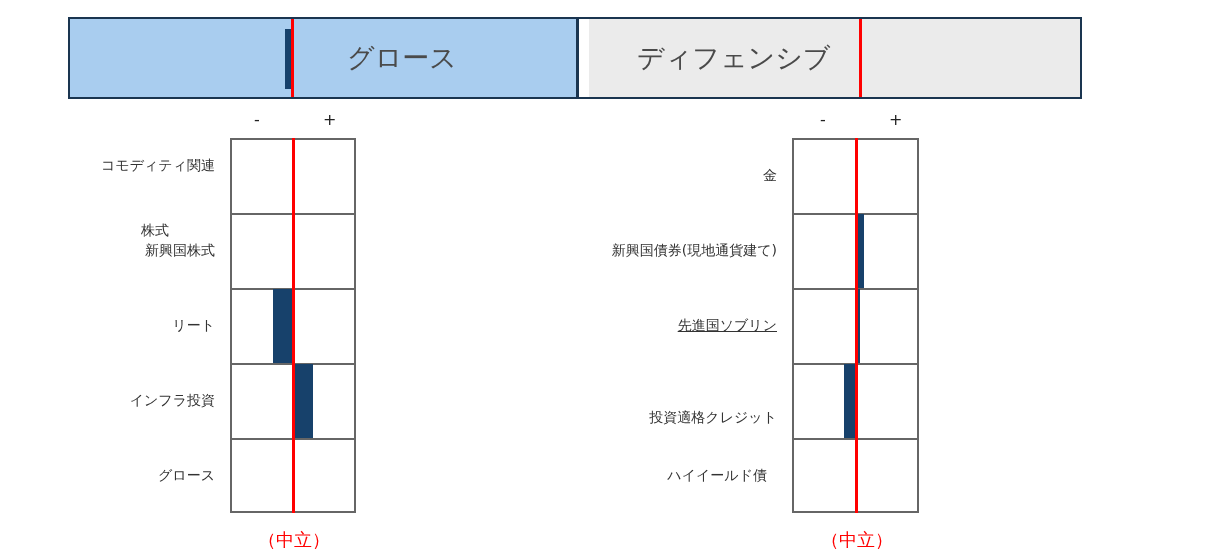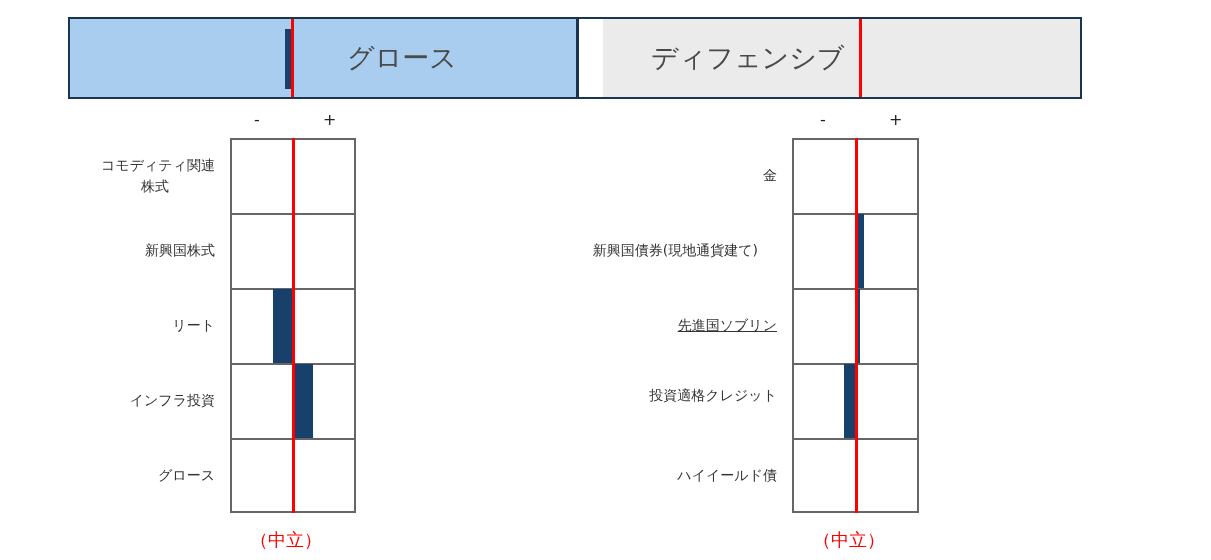--- a/index.html
+++ b/index.html
@@ -11,39 +11,40 @@
     .topbar {
       position: absolute; left: 68px; top: 17px; width: 1014px; height: 82px;
       box-sizing: border-box; border: 2px solid #1a3550;
     }
     .seg {
       position: absolute; top: 0; bottom: 0;
       display: flex; align-items: center; justify-content: center;
       font-size: 27px; color: #4a4a4a;
     }
     .seg.growth { left: 0; width: 506px; background: #a9cdef; }
-    .seg.defensive { left: 533px; right: 0; background: #ebebeb; }
+    .seg.defensive { left: 519px; right: 0; background: #ebebeb; }
     .seg-divider { position: absolute; left: 506px; width: 3px; top: 0; bottom: 0; background: #1a3550; }
     .seg-label { position: absolute; top: 50%; transform: translateY(-50%); white-space: nowrap; }
     .red-v { position: absolute; background: #ff0000; }
     .navy { background: #17416b; position: absolute; }
     .signs { position: absolute; top: 110px; font-size: 16px; color: #222; }
     .grid {
       position: absolute; top: 138px; height: 375px;
       box-sizing: border-box; border: 2px solid #666666; background: #fff;
     }
     .row { position: absolute; left: 0; right: 0; height: 75px; box-sizing: border-box; }
     .row + .row { border-top: 2px solid #666666; }
     .row-label {
       position: absolute; text-align: right; font-size: 14px; color: #333;
       line-height: 21px; white-space: nowrap;
     }
     .neutral {
       position: absolute; top: 528px; font-size: 18px; color: #ff0000;
       white-space: nowrap;
+      margin-left: 8px;
     }
   </style>
 </head>
 <body>
 
 <div class="topbar">
   <div class="seg growth">
     <span class="seg-label" style="left:277px;">グロース</span>
   </div>
   <div class="seg-divider"></div>
@@ -53,21 +54,21 @@
   <div class="navy" style="left:215px; top:10px; width:6px; height:60px;"></div>
   <div class="red-v" style="left:221px; top:0; width:3px; height:78px;"></div>
   <div class="red-v" style="left:789px; top:0; width:3px; height:78px;"></div>
 </div>
 
 <div class="signs" style="left:254px;">-</div>
 <div class="signs" style="left:323px;">+</div>
 
 <div class="row-label" style="right:996px; top:155px;font-family:Liberation Serif, serif;">
   <div>コモディティ関連</div>
-  <div style="padding-right:46px;">株式</div>
+  <div style="padding-right:46px;margin-top:44px;">株式</div>
 </div>
 <div class="row-label" style="right:996px; top:240px;">新興国株式</div>
 <div class="row-label" style="right:996px; top:315px;">リート</div>
 <div class="row-label" style="right:996px; top:391px;font-family:Liberation Mono, monospace;">インフラ投資</div>
 <div class="row-label" style="right:996px; top:465px;">グロース</div>
 
 <div class="grid" style="left:230px; width:126px;">
   <div class="row" style="top:0;"></div>
   <div class="row" style="top:73px;"></div>
   <div class="row" style="top:148px;"></div>
@@ -77,24 +78,24 @@
   <div class="navy" style="left:63px; top:224px; width:18px; height:74px;"></div>
   <div class="red-v" style="left:60px; top:-2px; width:3px; height:375px;"></div>
 </div>
 
 <div class="neutral" style="left:250px;">（中立）</div>
 
 <div class="signs" style="left:820px;">-</div>
 <div class="signs" style="left:889px;">+</div>
 
 <div class="row-label" style="right:434px; top:165px;">金</div>
-<div class="row-label" style="right:453px; top:240px;text-align:right;">新興国債券(現地通貨建て)</div>
+<div class="row-label" style="right:434px; top:240px;text-align:right;">新興国債券(現地通貨建て)</div>
 <div class="row-label" style="right:434px; top:315px;text-decoration:underline;">先進国ソブリン</div>
-<div class="row-label" style="right:434px; top:385px;font-family:Liberation Serif, serif;">投資適格クレジット</div>
-<div class="row-label" style="right:434px; top:465px;">ハイイールド債</div>
+<div class="row-label" style="right:434px; top:407px;font-family:Liberation Serif, serif;">投資適格クレジット</div>
+<div class="row-label" style="right:444px; top:465px;">ハイイールド債</div>
 
 <div class="grid" style="left:792px; width:127px;">
   <div class="row" style="top:0;"></div>
   <div class="row" style="top:73px;"></div>
   <div class="row" style="top:148px;"></div>
   <div class="row" style="top:223px;"></div>
   <div class="row" style="top:298px;"></div>
   <div class="navy" style="left:62px; top:74px; width:8px; height:74px;"></div>
   <div class="navy" style="left:62px; top:149px; width:4px; height:74px;"></div>
   <div class="navy" style="left:50px; top:224px; width:11px; height:74px;"></div>

